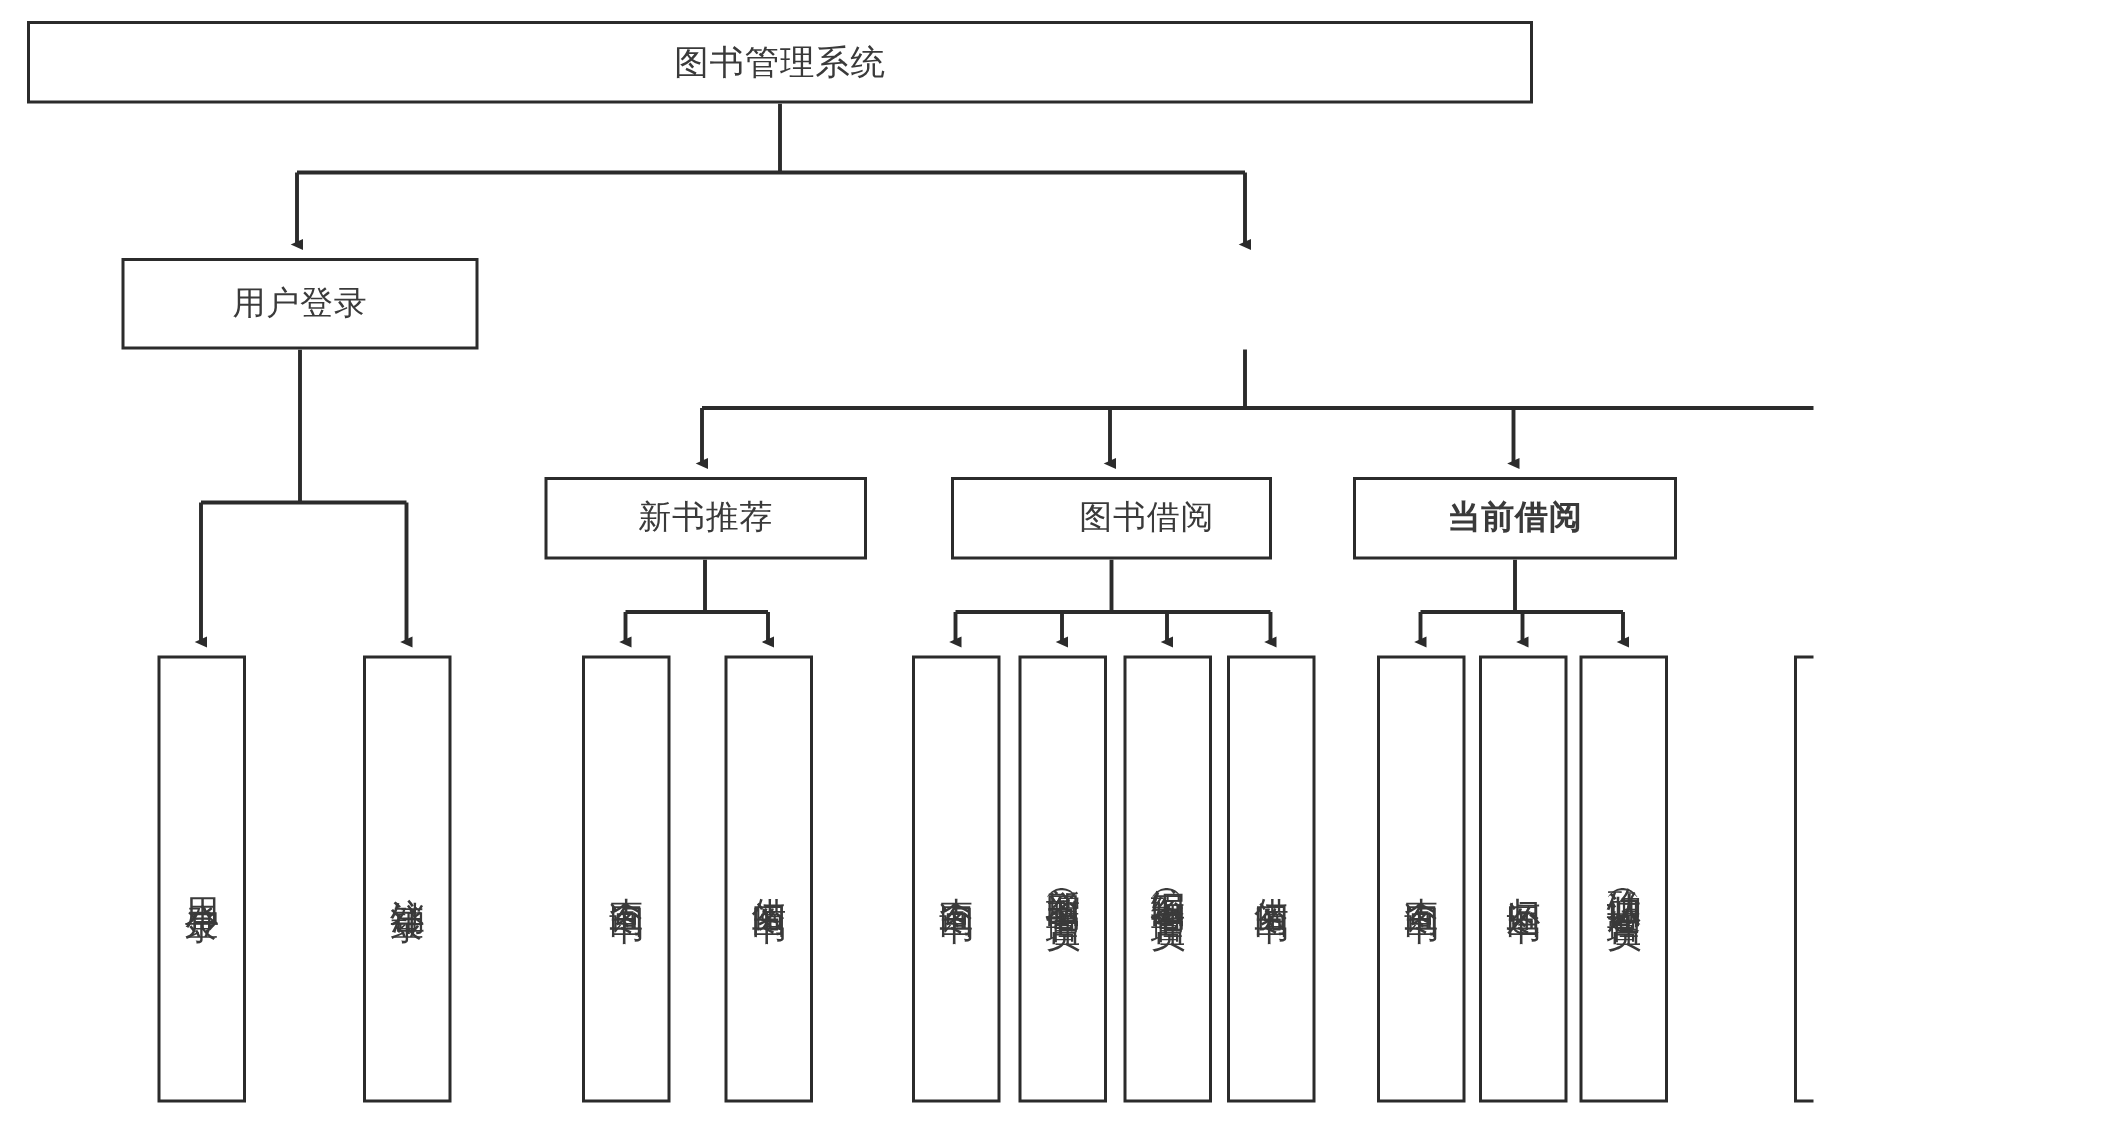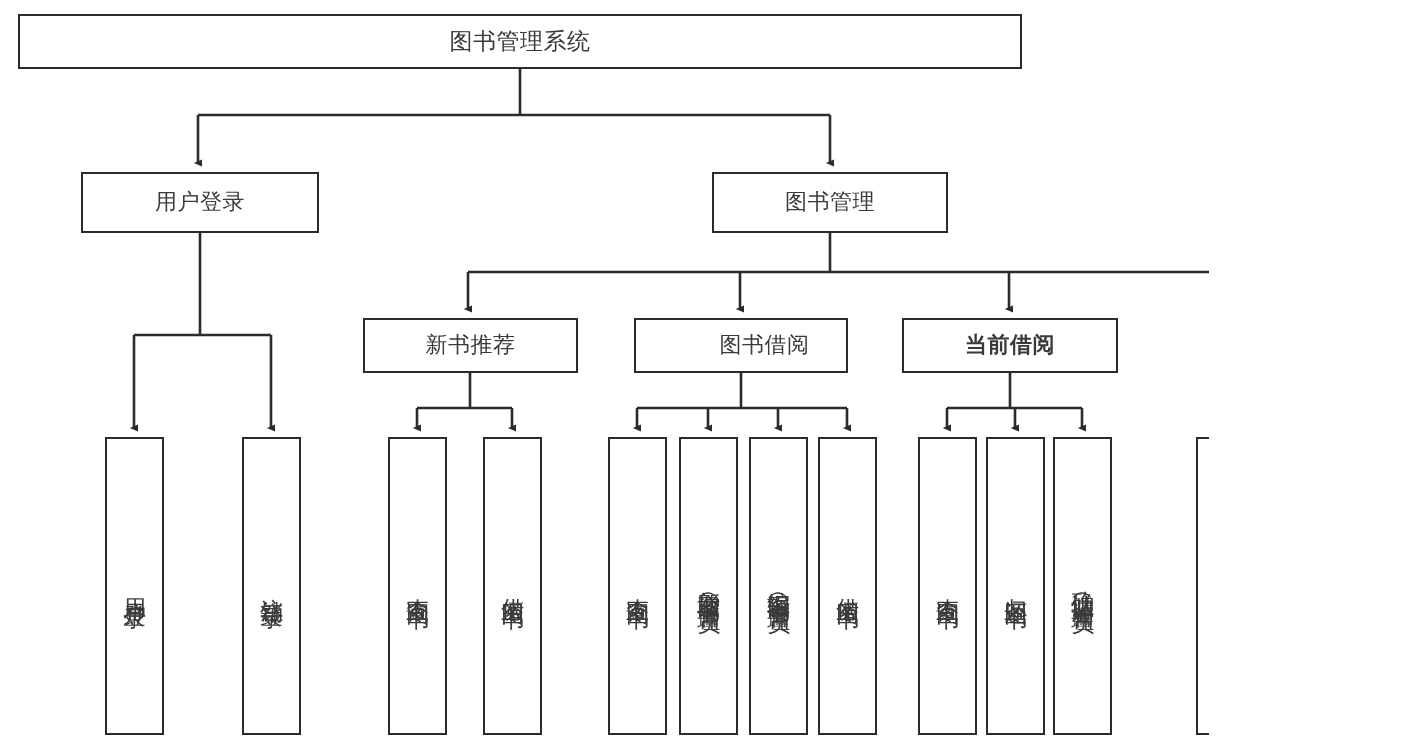--- a/index.html
+++ b/index.html
@@ -112,21 +112,20 @@
       <path d="M1279,373 L1279,408"></path>
       <path d="M1225,408 L1344,408"></path>
       <path d="M1225,408 L1225,428" marker-end="url(#arrow)"></path>
       <path d="M1344,408 L1344,428" marker-end="url(#arrow)"></path>
     </g>
   </svg>
 
   <div class="node horiz root" style="left:18px;top:14px;width:1004px;height:55px;">图书管理系统</div>
 
   <div class="node horiz" style="left:81px;top:172px;width:238px;height:61px;">用户登录</div>
-  <div class="node horiz" style="left:712px;top:172px;width:236px;height:61px;">图书管理</div>
 
   <div class="node horiz" style="left:363px;top:318px;width:215px;height:55px;">新书推荐</div>
   <div class="node horiz" style="left:634px;top:318px;width:214px;height:55px;padding-left:47px;">图书借阅</div>
   <div class="node horiz" style="left:902px;top:318px;width:216px;height:55px;font-weight:bold;">当前借阅</div>
 
   <div class="node vert" style="left:105px;top:437px;width:59px;height:298px;">用户登录</div>
   <div class="node vert" style="left:242px;top:437px;width:59px;height:298px;">注销登录</div>
   <div class="node vert" style="left:388px;top:437px;width:59px;height:298px;">查询图书</div>
   <div class="node vert" style="left:483px;top:437px;width:59px;height:298px;">借阅图书</div>
   <div class="node vert" style="left:608px;top:437px;width:59px;height:298px;">查询图书</div>

